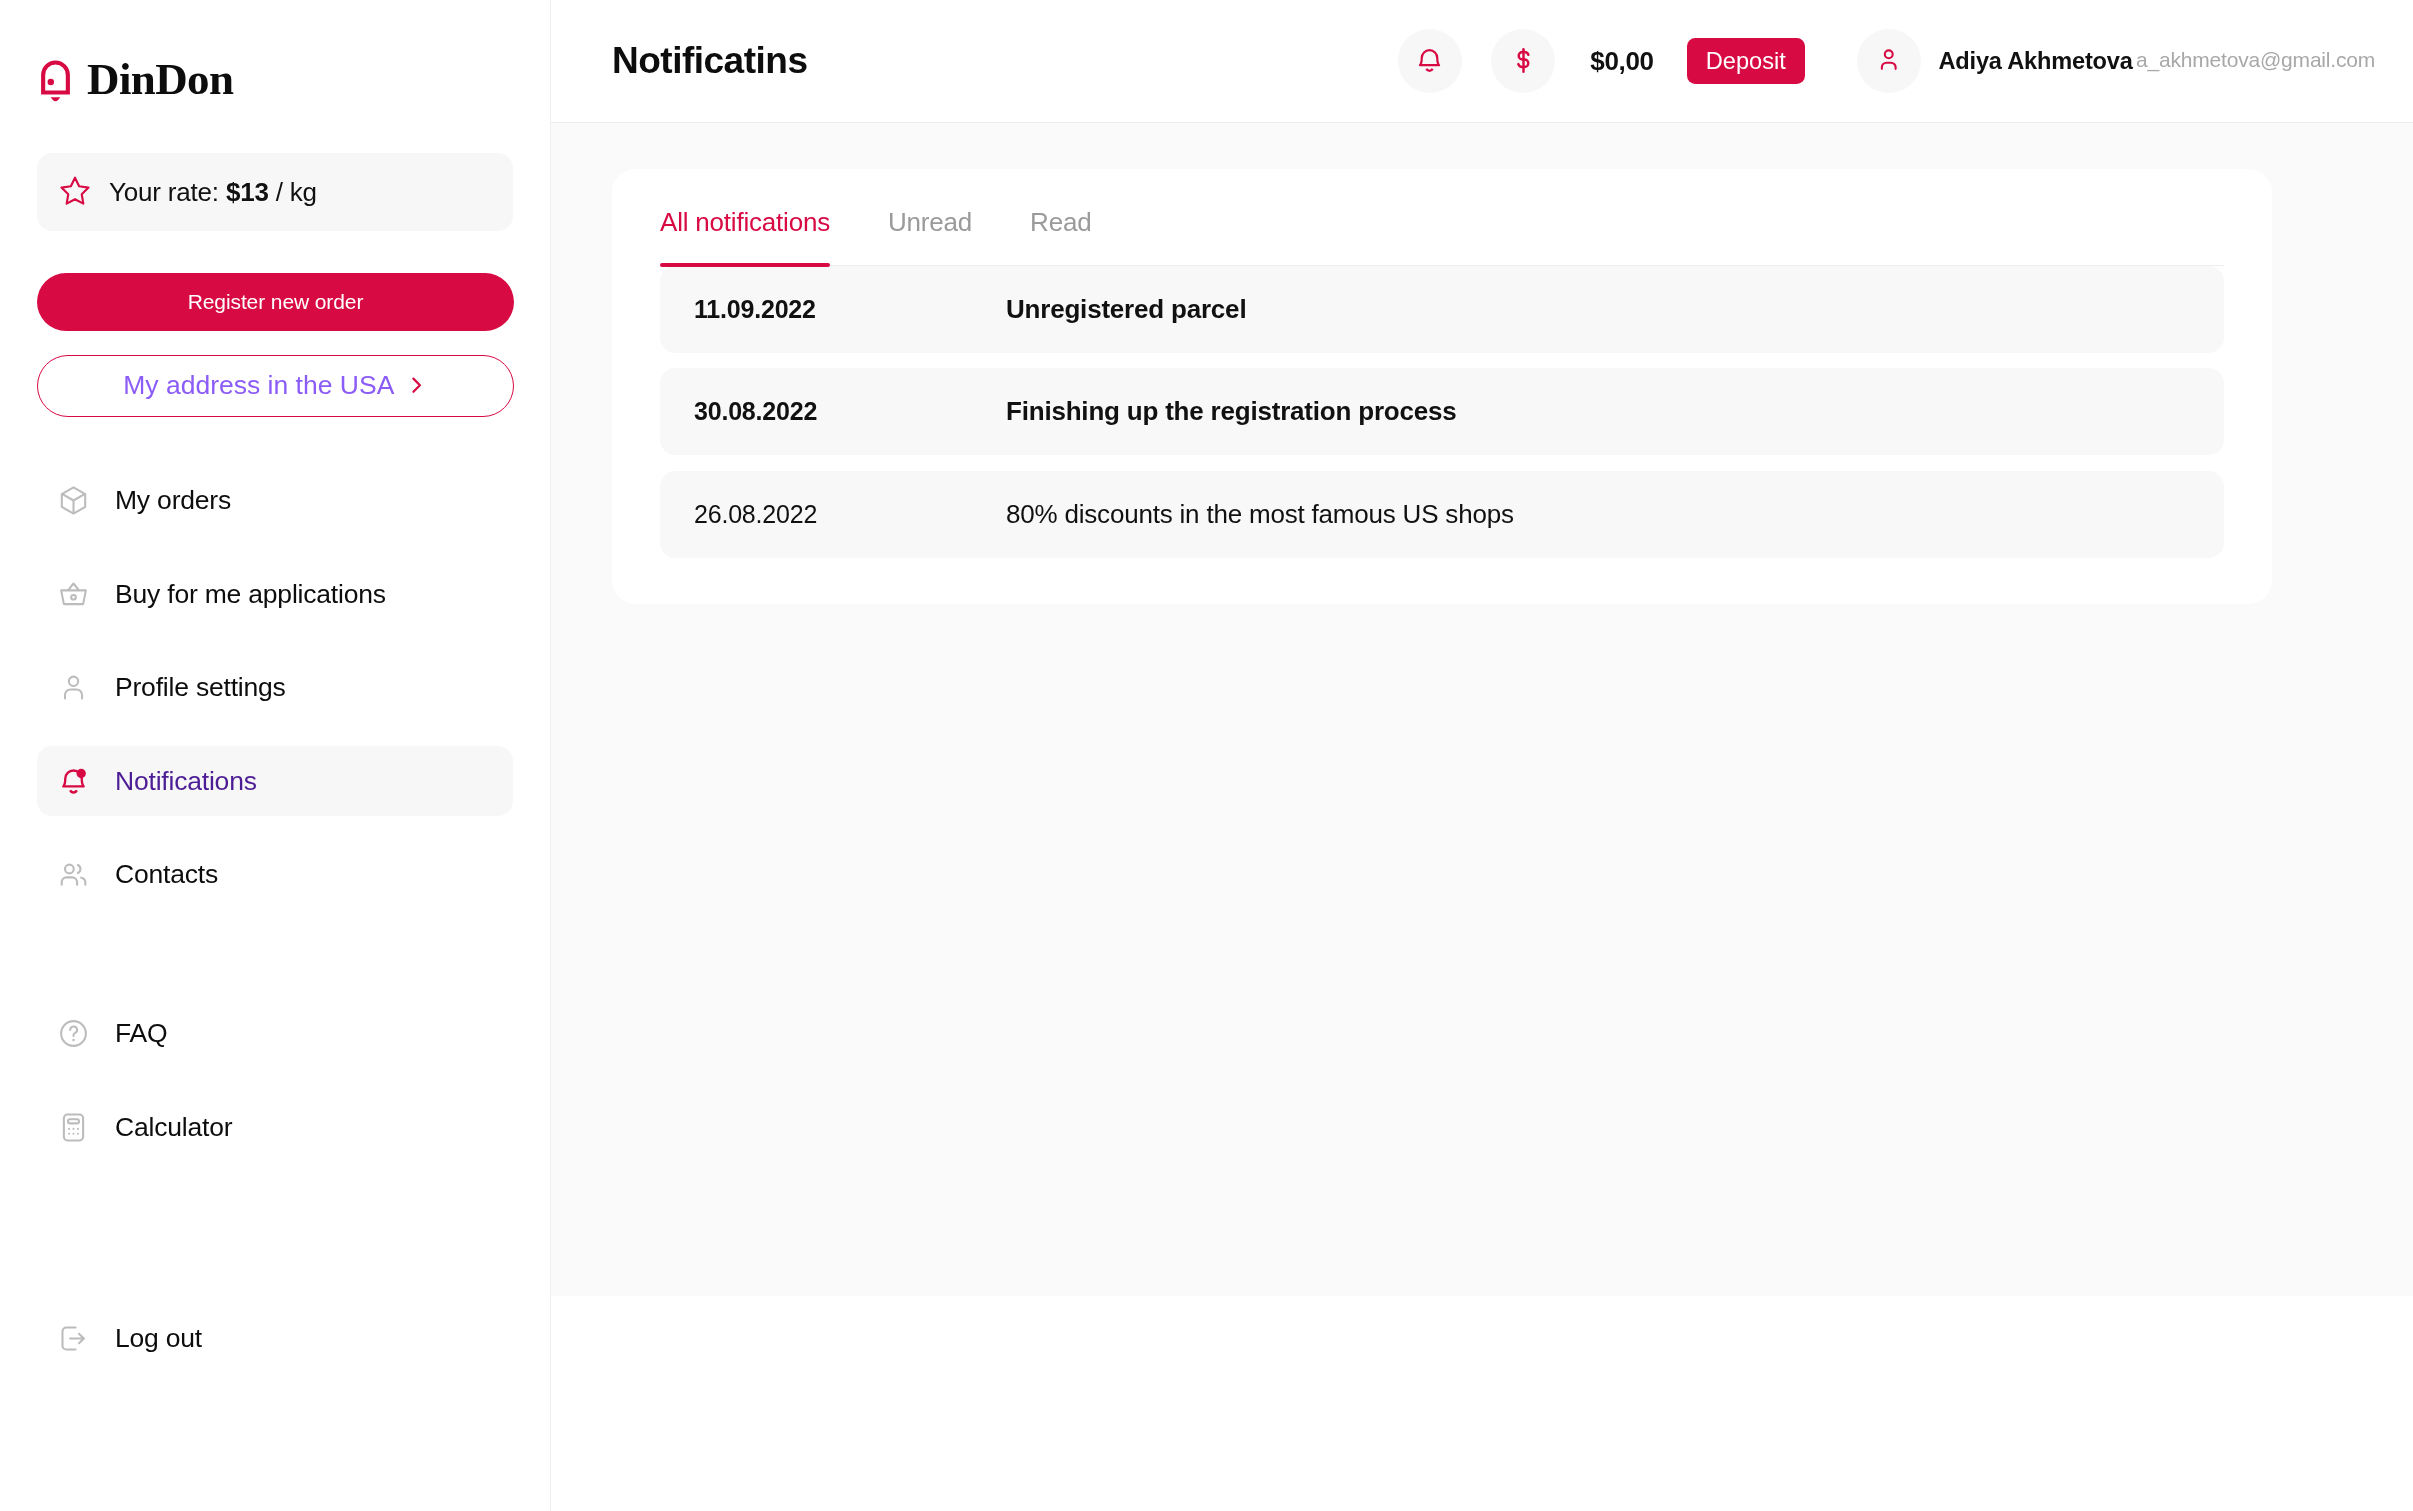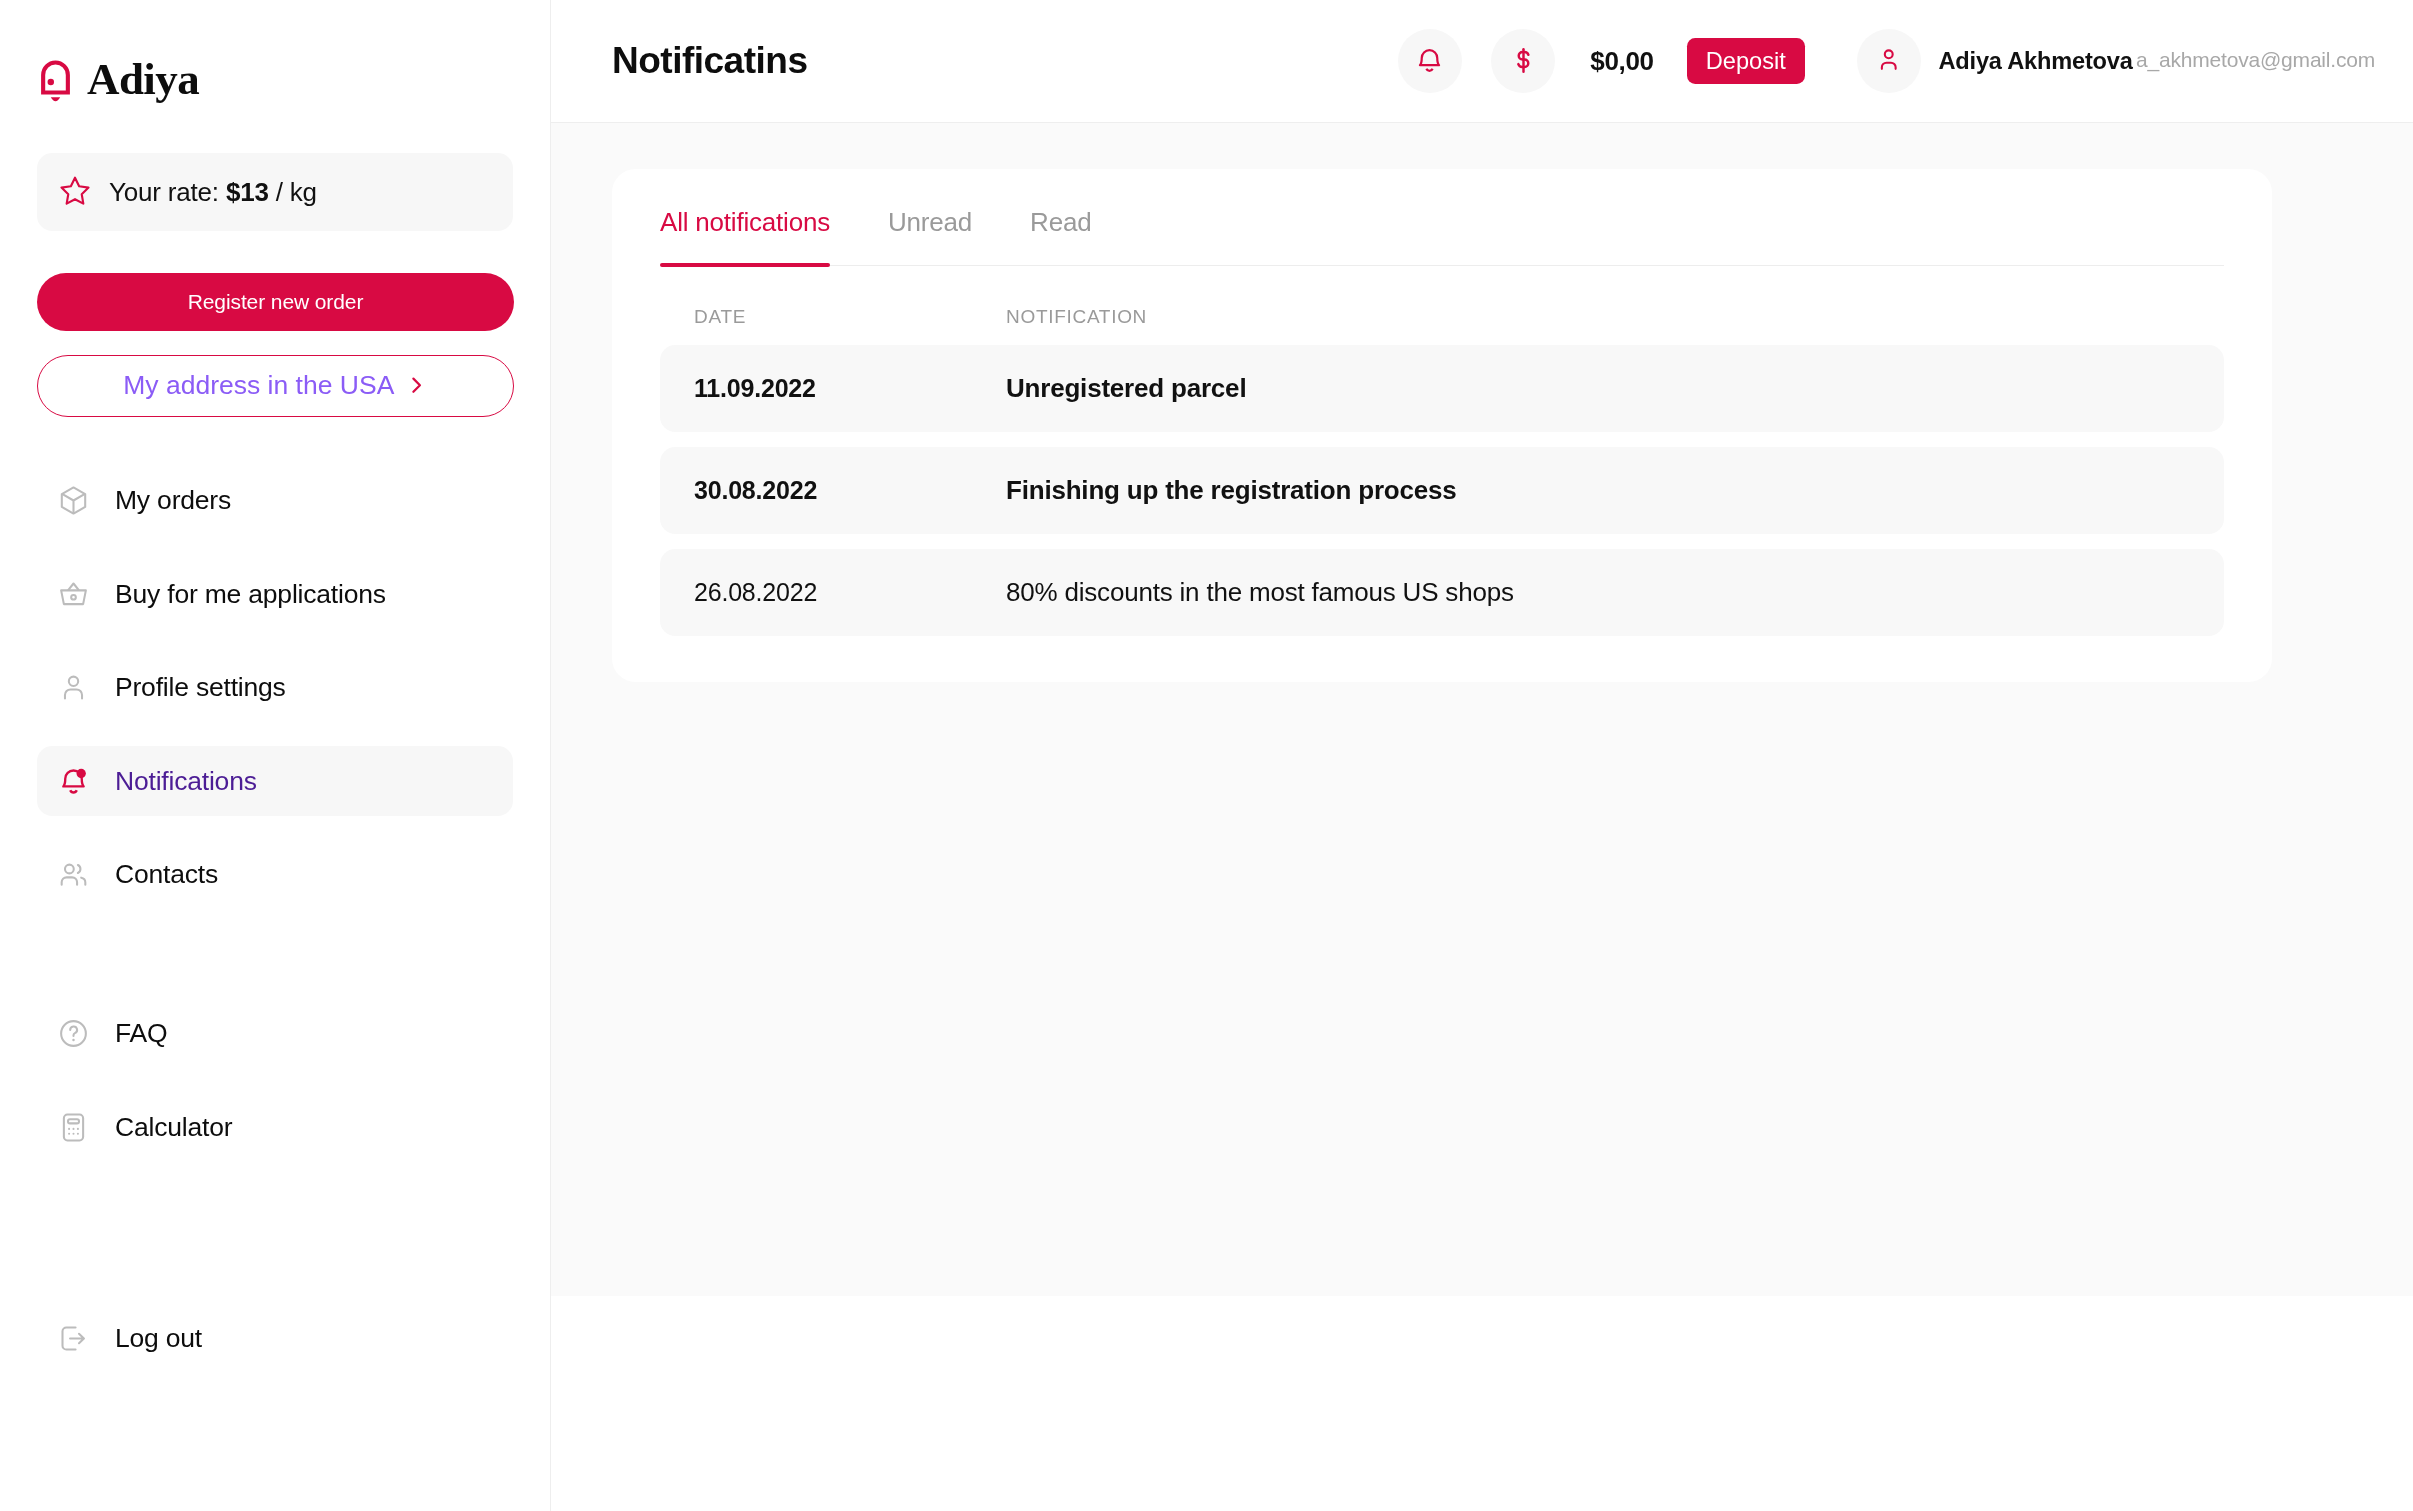--- a/index.html
+++ b/index.html
@@ -156,21 +156,21 @@
   <aside class="sidebar">
 
     <div class="logo-row">
       <span class="logo-mark">
         <svg viewBox="0 0 62 102" width="37" height="60">
           <path d="M10 44a21 21 0 0 1 42 0v30H10z" fill="none" stroke="#d80a43" stroke-width="7"></path>
           <circle cx="23" cy="56" r="5.5" fill="#d80a43"></circle>
           <path d="M23 82q8 14 16 0z" fill="#d80a43"></path>
         </svg>
       </span>
-      <span class="logo-text">Adiya</span>
+      <span class="logo-text">DinDon</span>
     </div>
 
     <div class="rate-box">
       <span>
         <svg viewBox="0 0 48 48" width="32" height="32">
           <path d="M24 4l6.2 12.9 14.1 2-10.2 10 2.4 14.1L24 36.3 11.5 43l2.4-14.1-10.2-10 14.1-2z" fill="none" stroke="#d80a43" stroke-width="3.2" stroke-linejoin="round"></path>
         </svg>
       </span>
       <span class="rate-text"><span>Your rate: </span><b>$13</b><span> / kg</span></span>
     </div>
@@ -334,24 +334,20 @@
 
     <div class="content">
       <div class="card">
 
         <div class="tabs">
           <button class="tab active">All notifications</button>
           <button class="tab">Unread</button>
           <button class="tab">Read</button>
         </div>
 
-        <div class="thead">
-          <span class="th date">DATE</span>
-          <span class="th">NOTIFICATION</span>
-        </div>
 
         <div class="rows">
           <div class="row unread">
             <span class="cell-date">11.09.2022</span>
             <span class="cell-text">Unregistered parcel</span>
           </div>
           <div class="row unread">
             <span class="cell-date">30.08.2022</span>
             <span class="cell-text">Finishing up the registration process</span>
           </div>

